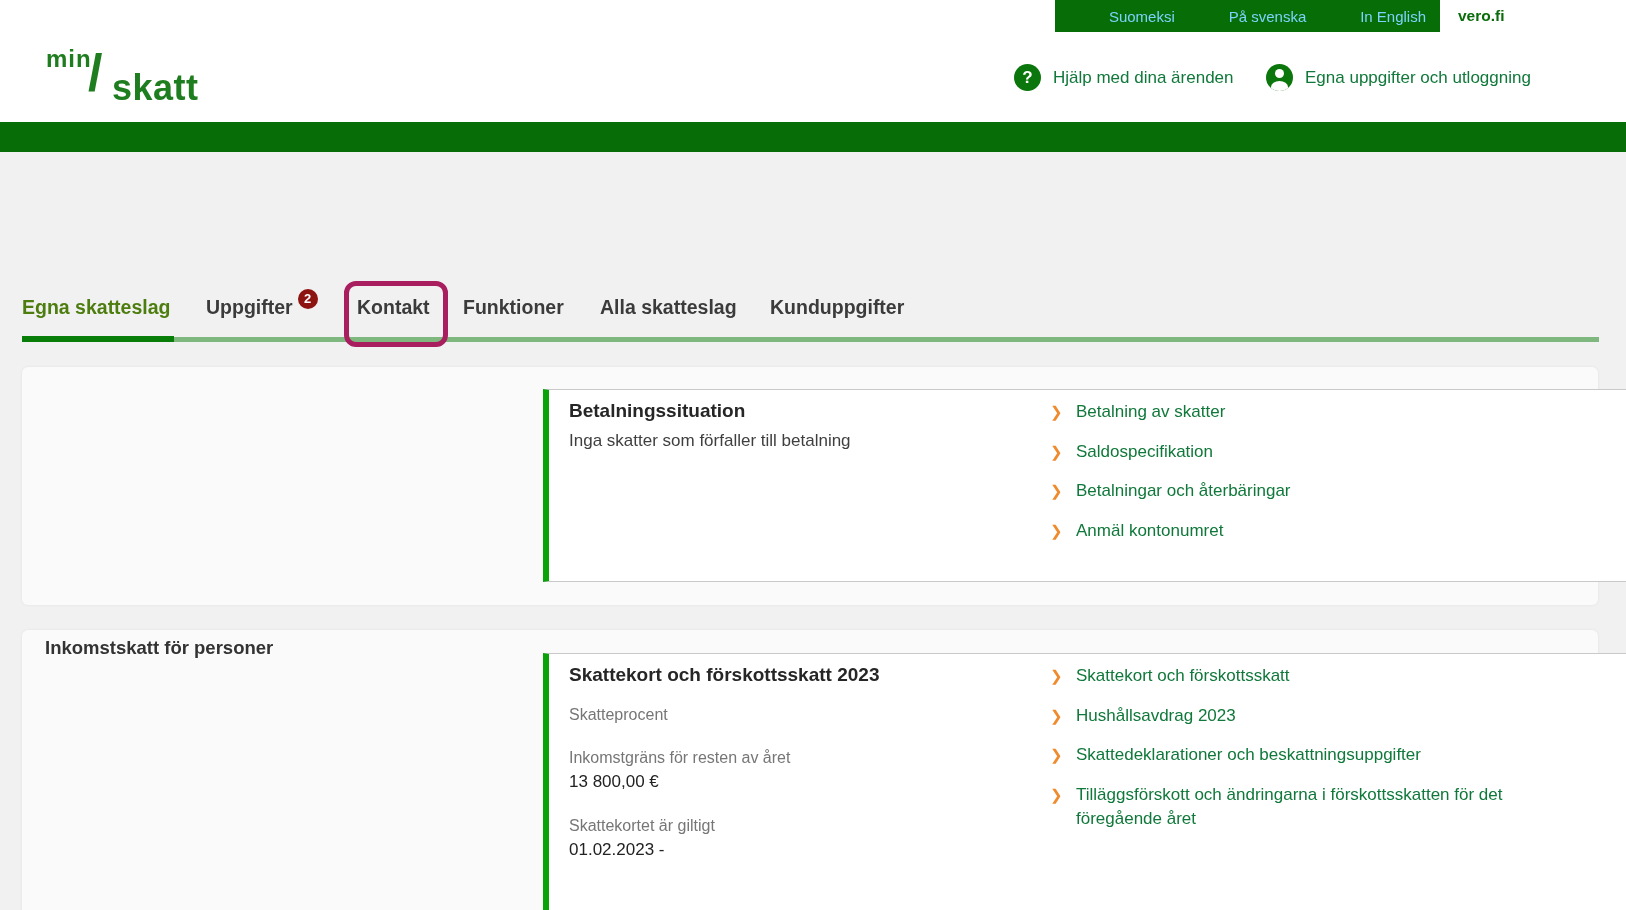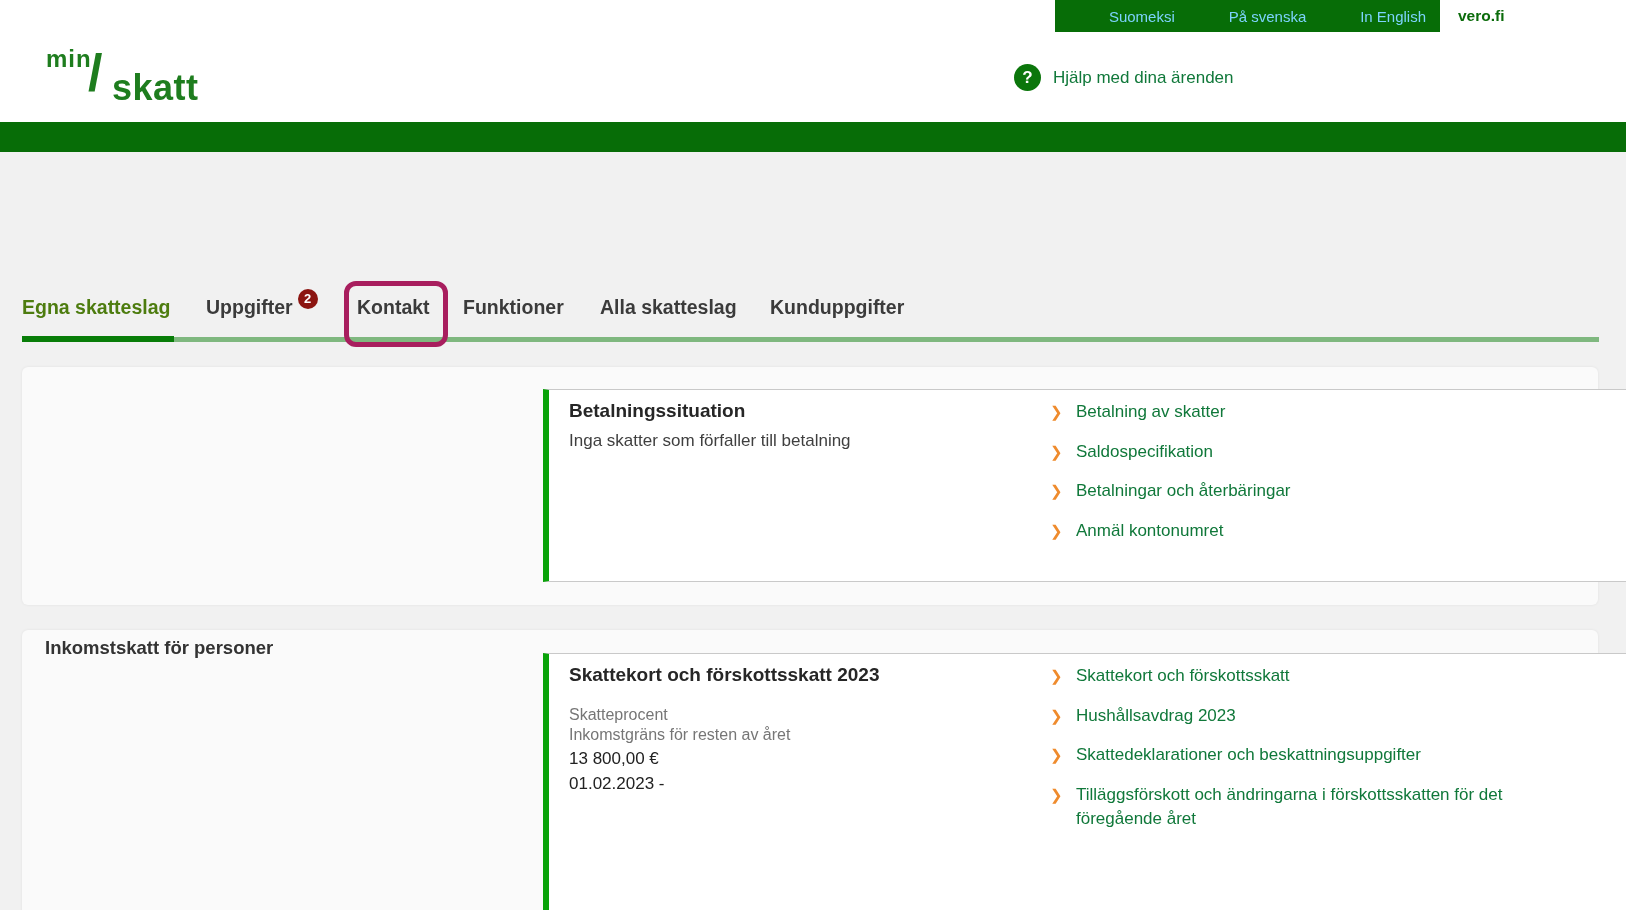--- a/index.html
+++ b/index.html
@@ -65,21 +65,21 @@
   .section-heading { position:absolute; left:23px; top:7px; font-size:18.5px; font-weight:700; color:#333; }
   .card {
     position:absolute; left:521px; width:1090px; background:#ffffff;
     border:1px solid #c9c9c9; border-left:6px solid #09a309;
   }
   .card-1 { top:22px; height:193px; }
   .card-2 { top:23px; height:262px; border-bottom:none; }
   .card-main { position:absolute; left:20px; top:10px; width:470px; }
   .card-title { font-size:19px; font-weight:700; color:#262626; margin-bottom:9px; }
   .card-subtitle { font-size:17px; color:#3f3f3f; }
-  .field-label { font-size:16px; color:#767676; margin-top:2px; }
+  .field-label { font-size:16px; color:#767676; margin-top:25px; }
   .field-value { font-size:17px; color:#222222; margin-top:5px; }
   .card-links { position:absolute; left:501px; top:10px; width:470px; display:flex; flex-direction:column; gap:15px; }
   .card-link { display:flex; align-items:flex-start; gap:13px; cursor:pointer; }
   .chevron { color:#ef8b2d; font-weight:700; font-size:15px; line-height:24px; flex:0 0 13px; }
   .link-text { color:#10783a; font-size:17px; line-height:24.5px; }
 </style>
 </head>
 <body>
 
 <div class="top-strip">
@@ -93,20 +93,24 @@
 
 <div class="header">
   <div class="logo">
     <span class="logo-min">min</span>
     <span class="logo-slash">/</span>
     <span class="logo-skatt">skatt</span>
   </div>
   <div class="hdr-item hdr-help">
     <span class="icon-circle">?</span>
     <span class="label">Hjälp med dina ärenden</span>
+  </div>
+  <div class="hdr-item hdr-profile">
+    <span class="avatar"></span>
+    <span class="label">Egna uppgifter och utloggning</span>
   </div>
 </div>
 
 <div class="band"></div>
 
 <div class="tab tab-0 active">Egna skatteslag</div>
 <div class="tab tab-1">
   <span>Uppgifter</span><span class="badge">2</span>
 </div>
 <div class="tab tab-2">Kontakt</div>
@@ -145,20 +149,21 @@
 </div>
 
 <div class="panel panel-2">
   <div class="section-heading">Inkomstskatt för personer</div>
   <div class="card card-2">
     <div class="card-main">
       <div class="card-title">Skattekort och förskottsskatt 2023</div>
       <div class="field-label" style="margin-top:20px;">Skatteprocent</div>
       <div class="field-label">Inkomstgräns för resten av året</div>
       <div class="field-value">13 800,00 €</div>
+      <div class="field-label">Skattekortet är giltigt</div>
       <div class="field-value">01.02.2023 -</div>
     </div>
     <div class="card-links">
       <div class="card-link">
         <span class="chevron">❯</span>
         <span class="link-text">Skattekort och förskottsskatt</span>
       </div>
       <div class="card-link">
         <span class="chevron">❯</span>
         <span class="link-text">Hushållsavdrag 2023</span>

